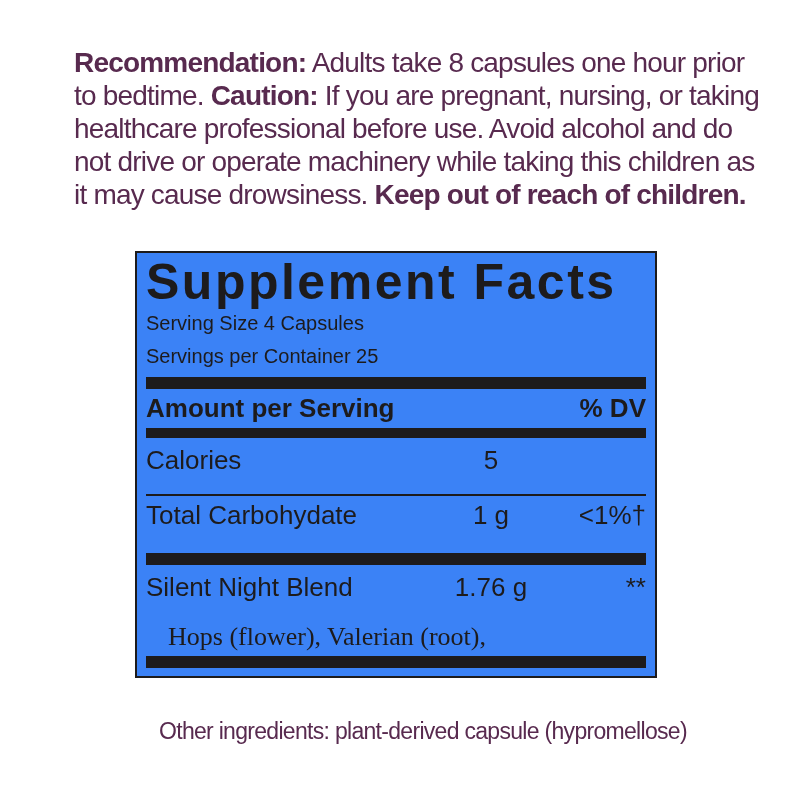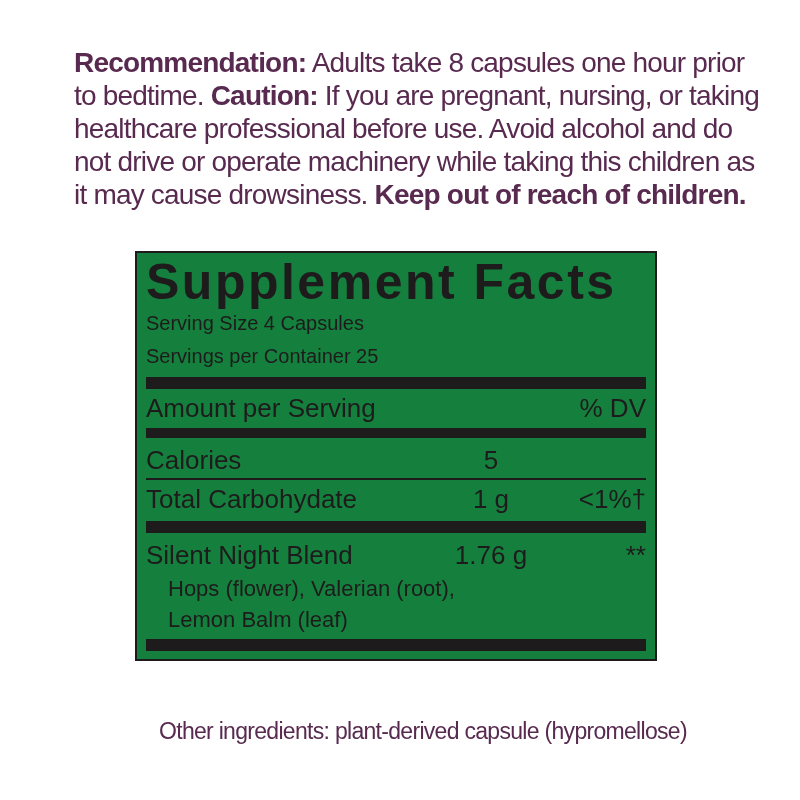--- a/index.html
+++ b/index.html
@@ -32,21 +32,21 @@
 
   
   .panel{
     position:absolute;
     left:135px;
     top:251px;
     width:522px;
     box-sizing:border-box;
     border:2.5px solid var(--ink);
     padding:2px 9px 5px 9px;
-    background:#15803d;
+    background:#3b82f6;
   }
   .panel-title{
     font-size:50px;
     font-weight:bold;
     letter-spacing:2.5px;
     line-height:50px;
     white-space:nowrap;
     padding-top:2px;
   }
   .serving-line{
@@ -58,43 +58,44 @@
   .bar{
     background:var(--ink);
     height:12px;
     margin:4px 0 3px 0;
   }
   .bar.medium{height:10px;margin:3px 0;}
 
   .header-row{
     display:flex;
     align-items:flex-end;
-    font-weight:normal;
+    font-weight:bold;
     font-size:26px;
     line-height:31px;
     padding:1px 0;
   }
   .header-row .grow{flex:1;}
 
   .row{
     display:flex;
     align-items:flex-end;
     font-size:26px;
     line-height:30px;
-    padding:4px 0 3px 0;
+    padding:4px 0 19px 0;
   }
   .row .name{flex:1;}
   .row .amt{width:150px;text-align:center;}
   .row .dv{width:80px;text-align:right;}
   .rule{border-top:2px solid var(--ink);}
 
   .sub-line{
-    font-size:22px;
+    font-size:26px;
     line-height:31px;
     padding-left:22px;
+    font-family:Liberation Serif, serif;
   }
 
   .footnote{
     padding:3px 0 1px 0;
     font-size:25px;
     line-height:31px;
     letter-spacing:-0.4px;
   }
   .footnote .fn-line{white-space:nowrap;}
 
@@ -153,19 +154,18 @@
   </div>
 
   <div class="bar"></div>
 
   <div class="row">
     <span class="name">Silent Night Blend</span>
     <span class="amt">1.76 g</span>
     <span class="dv">**</span>
   </div>
   <div class="sub-line">Hops (flower), Valerian (root),</div>
-  <div class="sub-line">Lemon Balm (leaf)</div>
 
   <div class="bar"></div>
 
 </div>
 
 <div class="other-ingredients">Other ingredients: plant-derived capsule (hypromellose)</div>
 
 </body></html>

